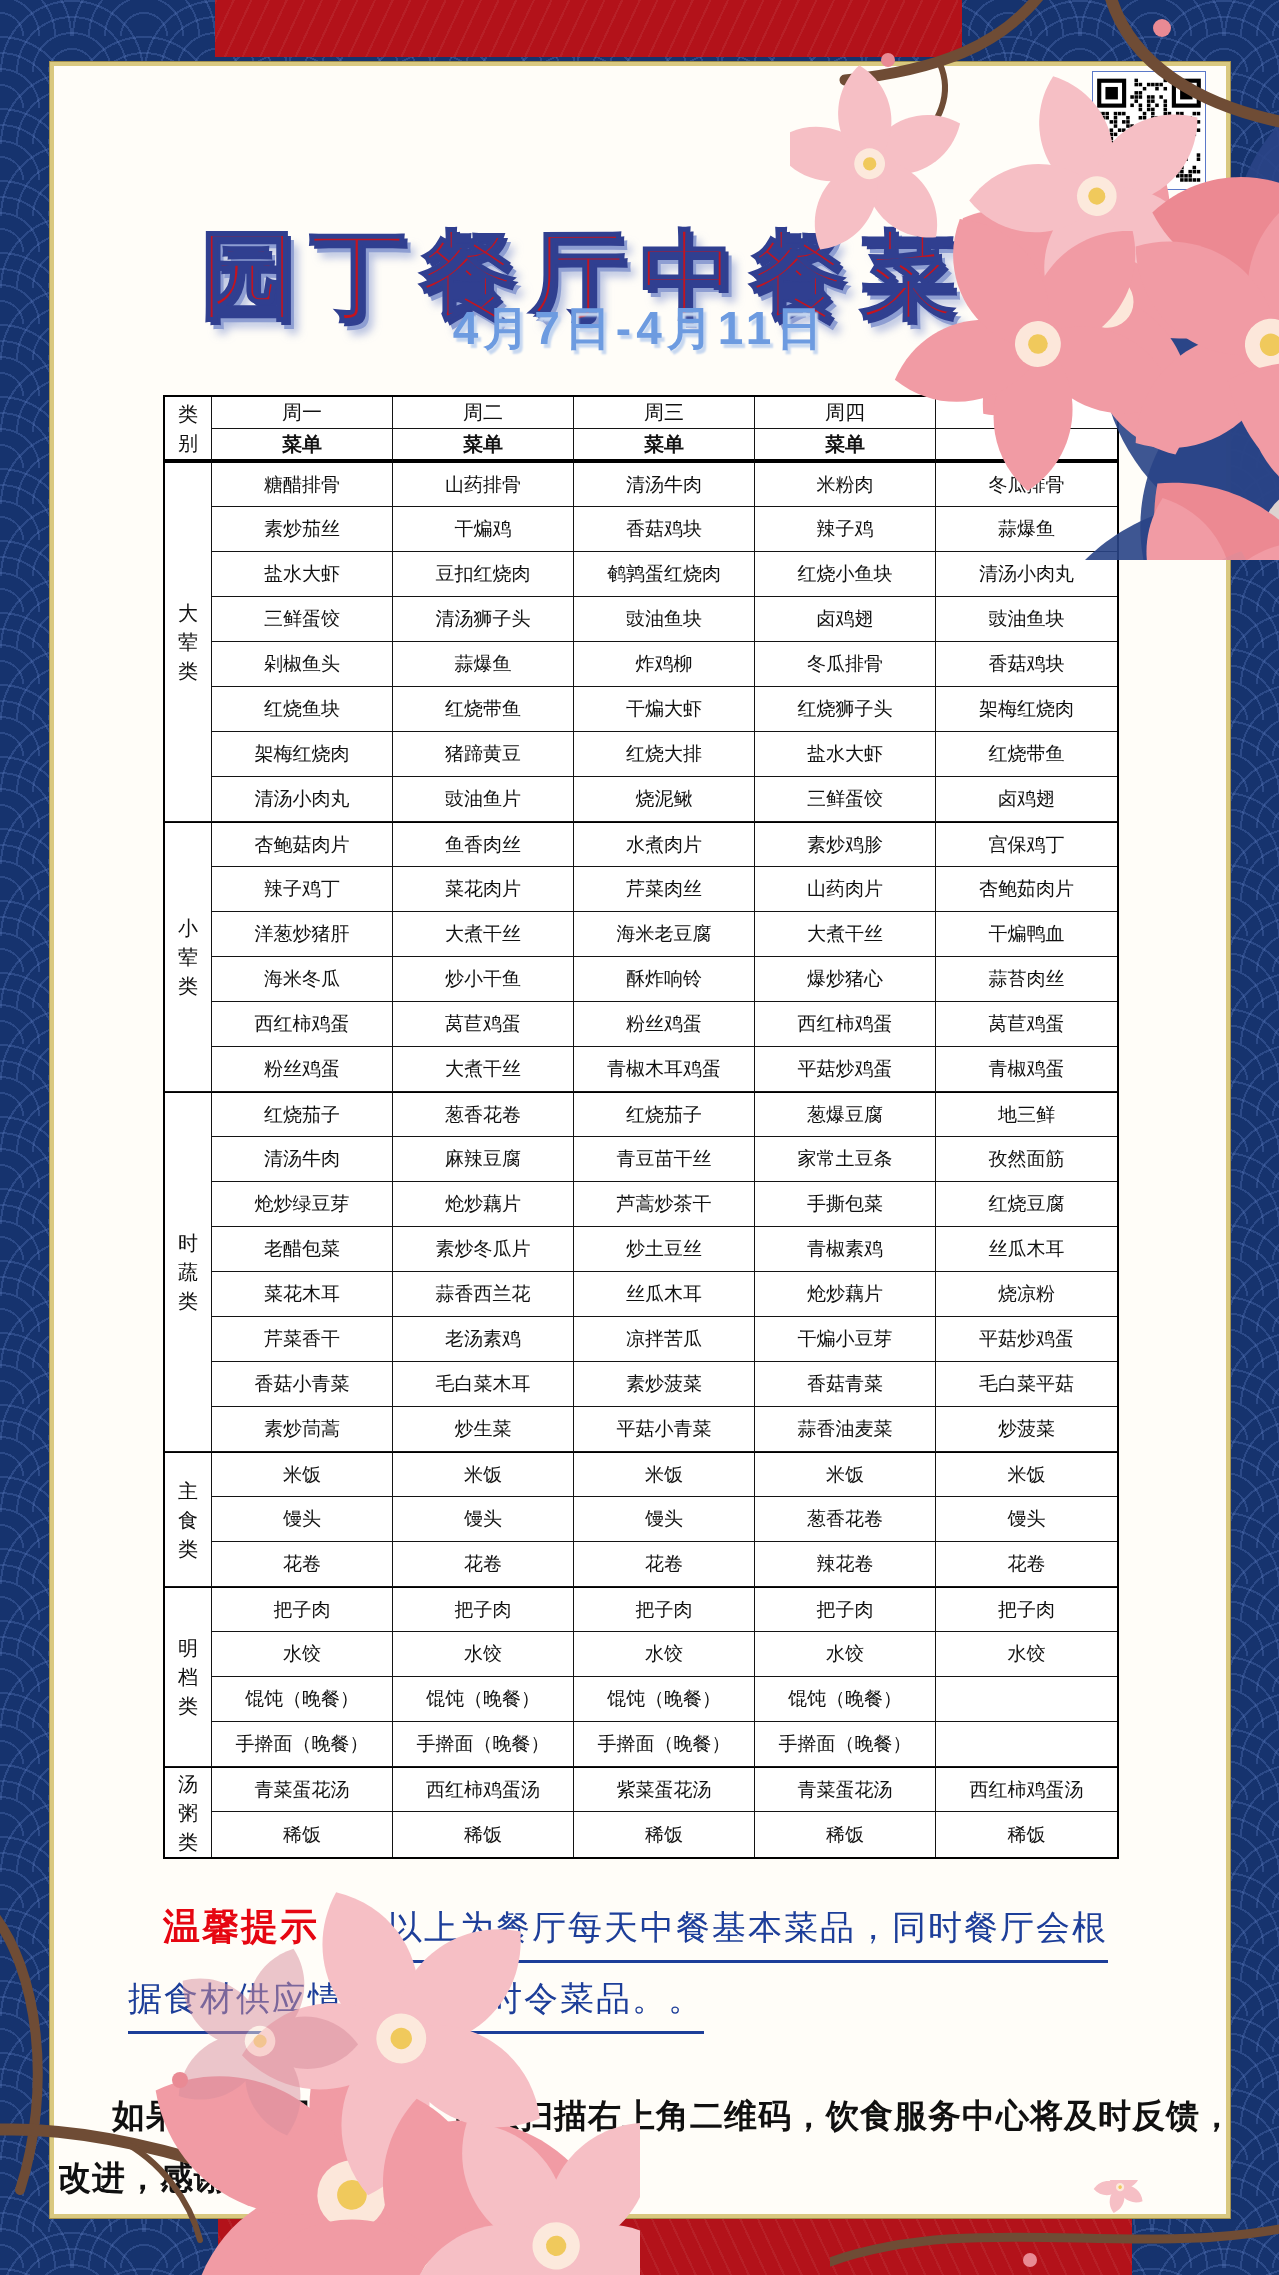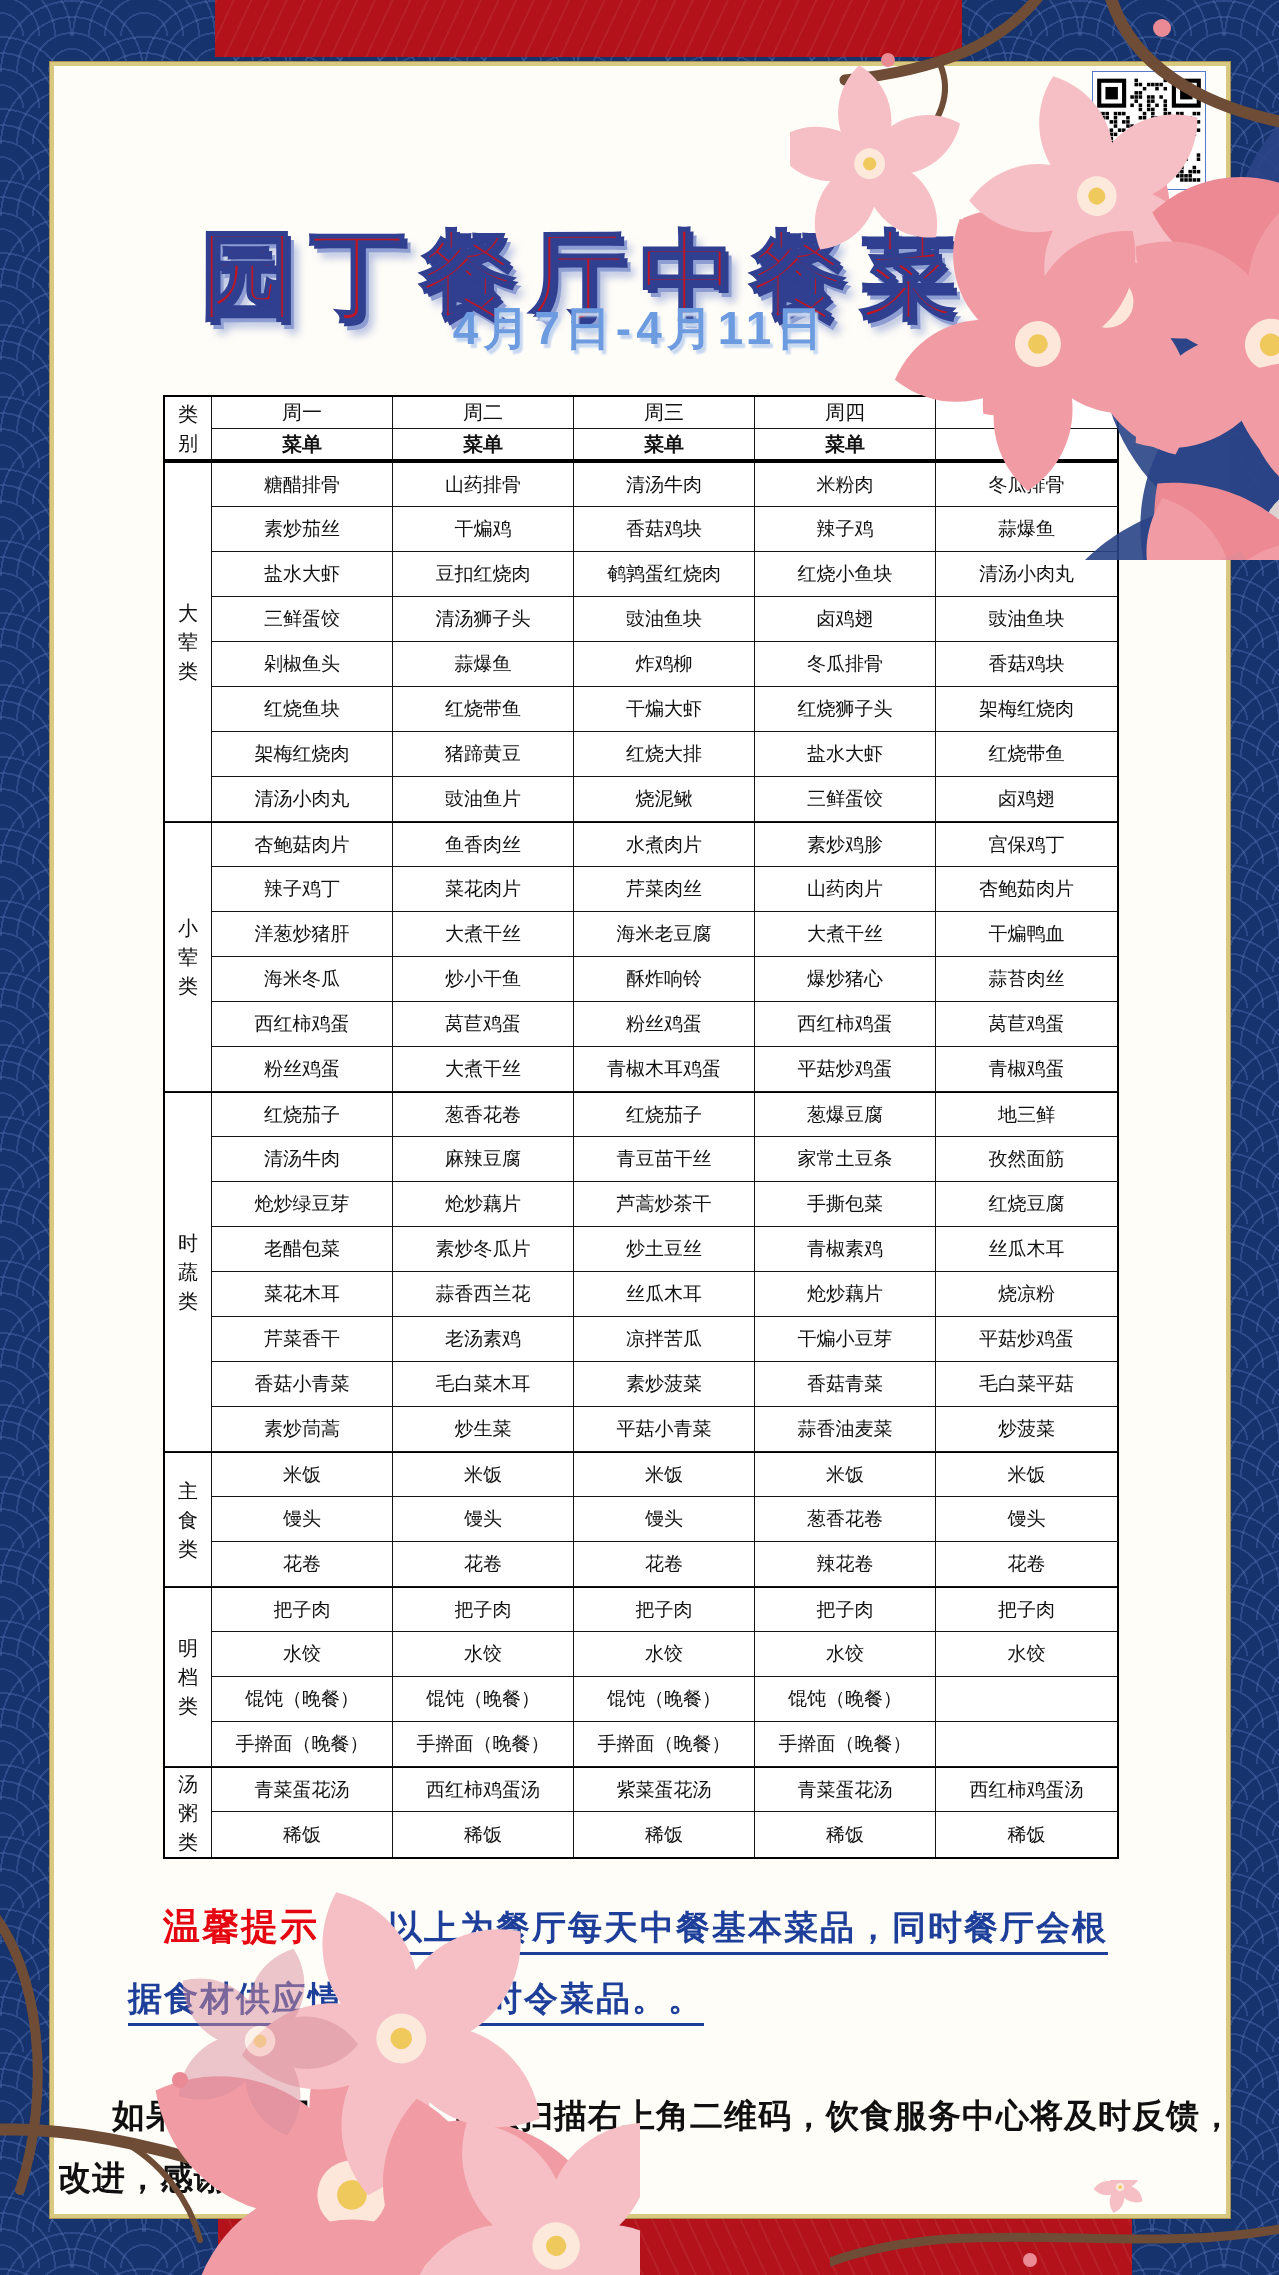--- a/index.html
+++ b/index.html
@@ -56,22 +56,22 @@
   .cell.col-last{border-right:none;}
   .cell.row-last{border-bottom:none;}
   .cell.cat{flex-direction:column;gap:9px;font-size:20px;line-height:1;}
   .tips-l1{position:absolute;left:163px;top:1902px;z-index:2;white-space:nowrap;}
   .tips-l2{position:absolute;left:128px;top:1976px;z-index:2;white-space:nowrap;}
   .tip-label{
     font-family:"Liberation Sans","DejaVu Sans",sans-serif;
     font-size:37px;font-weight:bold;color:#e60611;margin-right:30px;letter-spacing:2px;
   }
   .tip-u{
-    font-size:34px;font-weight:bold;color:#1d3e99;letter-spacing:2px;
-    border-bottom:3px solid #1d3e99;padding-bottom:6px;
+    font-size:34px;font-weight:normal;color:#1d3e99;letter-spacing:2px;
+    border-bottom:3px solid #1d3e99;padding-bottom:14px;
   }
   .foot-line{position:absolute;z-index:2;font-size:33px;font-weight:bold;color:#101010;letter-spacing:1px;white-space:nowrap;}
   .f1{left:112px;top:2094px;}
   .f2{left:58px;top:2156px;}
   .qr{position:absolute;left:1092px;top:71px;width:112px;height:117px;z-index:3;border:1px solid #5b79c9;background:#fff;}
   .flowers{position:absolute;z-index:5;pointer-events:none;}
   #fl-tr{left:790px;top:0;}
   #fl-bl{left:0;top:1830px;}
   #fl-br{left:830px;top:2180px;}
 </style>

